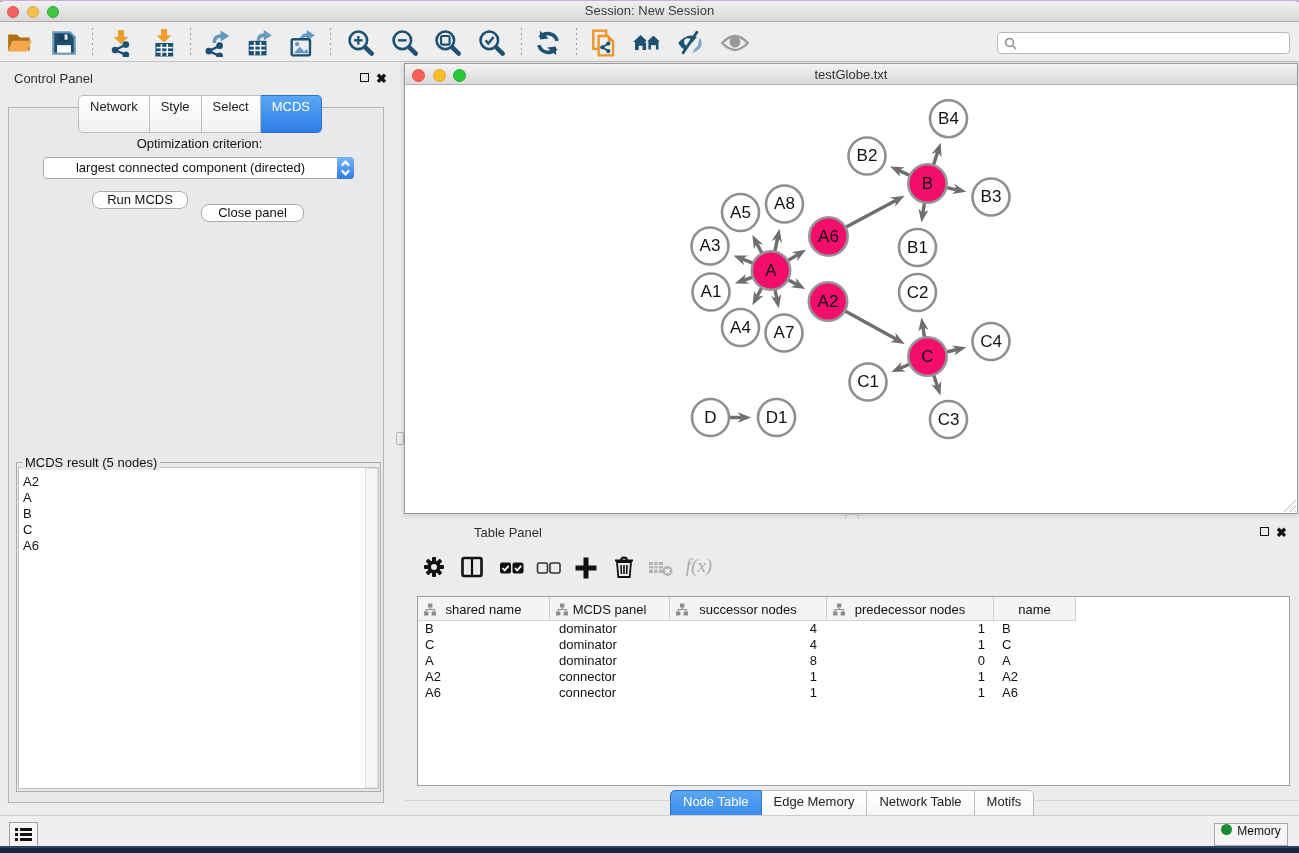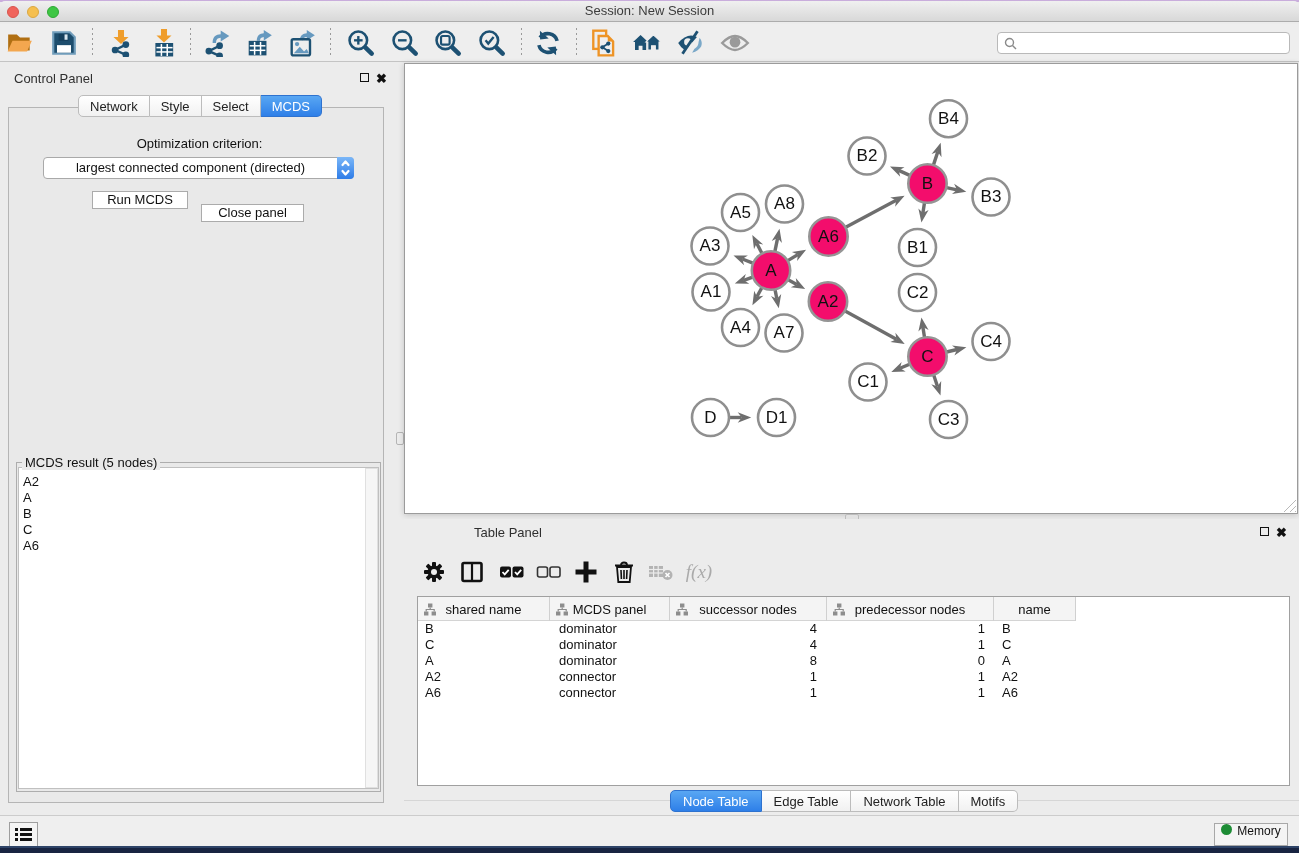--- a/index.html
+++ b/index.html
@@ -26,28 +26,28 @@
 
 .ctrl-outer { left:0; top:62px; width:399px; height:753px; background:#ececec; }
 .vgrip { left:396px; top:432px; width:8px; height:13px; background:#ececec; border:1px solid #b5b5b5; border-radius:2px; }
 .hgrip { left:845px; top:514px; width:14px; height:8px; background:#e2e2e2; border:1px solid #bdbdbd; border-radius:2px; }
 
 .cp-title { left:14px; top:71px; font-size:13px; color:#2f2f2f; }
 .cp-float { left:360px; top:73px; width:9px; height:9px; border:1.5px solid #111; }
 .cp-close { left:376px; top:71px; font-size:13px; color:#111; font-weight:bold; }
 .cp-panel { left:8px; top:107px; width:376px; height:696px; background:#e9e9e9; border:1px solid #b5b5b5; }
 .tabs-top { left:78px; top:95px; height:22px; display:flex; }
-.tab { height:22px; line-height:21px; font-size:13px; color:#222; background:linear-gradient(#ffffff,#f1f1f1); border:1px solid #bcbcbc; border-left:none; padding:0 11px; text-align:center; }
+.tab { height:38px; line-height:21px; font-size:13px; color:#222; background:linear-gradient(#ffffff,#f1f1f1); border:1px solid #bcbcbc; border-left:none; padding:0 11px; text-align:center; }
 .tab.first { border-left:1px solid #bcbcbc; border-radius:5px 0 0 5px; }
 .tab.last { border-radius:0 5px 5px 0; }
 .tab.active { background:linear-gradient(#59a7f3,#2e7fe8); color:#fff; border-color:#2e72cf; }
 .opt-label { left:0px; top:136px; width:399px; text-align:center; font-size:13px; color:#111; }
 .combo { left:43px; top:157px; width:311px; height:22px; background:#fff; border:1px solid #a9a9a9; border-radius:4px; font-size:13px; color:#111; text-align:center; line-height:20px; padding-right:16px; }
 .combo .stepper { position:absolute; right:-1px; top:-1px; width:17px; height:22px; background:linear-gradient(#7bb7f8,#2d7ce8); border-radius:0 4px 4px 0; }
-.btn { position:absolute; height:18px; background:#fff; border:1px solid #ababab; border-radius:0; font-size:13px; color:#111; text-align:center; line-height:16px; }
+.btn { position:absolute; height:18px; background:#fff; border:1px solid #ababab; border-radius:8px; font-size:13px; color:#111; text-align:center; line-height:16px; }
 .groupbox { left:16px; top:462px; width:365px; height:330px; border:1px solid #adadad; }
 .gb-label { left:22px; top:455px; font-size:13px; color:#111; background:#e9e9e9; padding:0 3px; z-index:3; }
 .gb-list { left:18px; top:467px; width:361px; height:322px; padding-top:6px; background:#fff; border:1px solid #c0c0c0; font-size:13px; color:#111; }
 .gb-list div { height:16px; line-height:16px; padding-left:4px; }
 .gb-list div.gb-scroll { position:absolute; right:0px; top:0px; width:13px; height:320px; background:#f6f6f6; border:1px solid #e0e0e0; padding:0; }
 
 .netwin { left:404px; top:63px; width:894px; height:451px; background:#fff; border:1px solid #9b9b9b; box-shadow:0 1px 6px rgba(0,0,0,0.18); }
 .net-titlebar { position:absolute; left:0; top:0; width:100%; height:21px; background:linear-gradient(#f3f3f3,#d9d9d9); border-bottom:1px solid #b0b0b0; }
 .net-titlebar .wintitle { line-height:21px; color:#333; }
 .ntl { top:4.5px !important; }
@@ -57,21 +57,21 @@
 .ntl.g { left:48px; background:#28c83b; border:0.5px solid #24ad35; }
 .graph { position:absolute; left:0px; top:22px; }
 .resize-grip { position:absolute; right:1px; bottom:1px; width:14px; height:14px;
   background:repeating-linear-gradient(135deg, transparent 0 3px, #b9b9b9 3px 4px); clip-path:polygon(100% 0, 100% 100%, 0 100%); }
 
 .tp-bg { left:404px; top:519px; width:895px; height:296px; background:#ececec; }
 .tp-title { left:428px; top:525px; font-size:13px; color:#2f2f2f;margin-left:46px; }
 .tp-float { left:1260px; top:527px; width:9px; height:9px; border:1.5px solid #111; }
 .tp-close { left:1276px; top:525px; font-size:13px; color:#111; font-weight:bold; }
 .tp-toolbar { left:417px; top:555px; width:873px; height:36px; }
-.tbicon { position:absolute; top:0; width:34px; height:34px; display:flex; align-items:center; justify-content:center; }
+.tbicon { position:absolute; top:0; width:34px; height:34px; display:flex; justify-content:center; }
 .fx { font-family:"Liberation Serif", serif; font-style:italic; font-size:19px; color:#aaa; }
 .table { left:417px; top:596px; width:873px; height:190px; background:#fff; border:1px solid #a0a0a0; }
 .thead { position:absolute; left:0; top:0; width:658px; height:24px; background:#f4f4f4; border-bottom:1px solid #d4d4d4; }
 .th { position:absolute; top:0; height:24px; font-size:13px; color:#111; display:flex; align-items:center; justify-content:center; border-right:1px solid #d0d0d0; }
 .th svg { position:absolute; left:6px; top:6px; }
 .trow { position:absolute; font-size:13px; color:#111; height:16px; line-height:16px; }
 .cell { position:absolute; }
 
 .tabs-bottom { left:670px; top:790px; height:22px; display:flex; }
 .tabs-bottom .tab { padding:0 12px !important; }
@@ -270,20 +270,26 @@
 <div class="abs gb-list">
   <div>A2</div>
     <div>A</div>
     <div>B</div>
     <div>C</div>
     <div>A6</div>
   <div class="gb-scroll"></div>
 </div>
 <div class="abs vgrip"></div>
 <div class="abs netwin">
+  <div class="net-titlebar">
+    <div class="ntl r"></div>
+      <div class="ntl y"></div>
+      <div class="ntl g"></div>
+    <div class="wintitle">testGlobe.txt</div>
+  </div>
 <svg class="graph" width="893" height="427" viewBox="0 0 893 427">
 <line x1="347.6" y1="191.1" x2="338.8" y2="194.3" stroke="#6e6e6e" stroke-width="3.4"></line>
 <polygon points="329.8,197.5 340.8,188.0 338.8,194.3 344.3,197.8" fill="#6e6e6e"></polygon>
 <line x1="347.9" y1="177.2" x2="337.3" y2="173.0" stroke="#6e6e6e" stroke-width="3.4"></line>
 <polygon points="328.5,169.4 342.9,169.6 337.3,173.0 339.1,179.3" fill="#6e6e6e"></polygon>
 <line x1="356.8" y1="201.7" x2="351.9" y2="210.8" stroke="#6e6e6e" stroke-width="3.4"></line>
 <polygon points="347.4,219.2 349.2,204.8 351.9,210.8 358.4,209.7" fill="#6e6e6e"></polygon>
 <line x1="356.9" y1="167.2" x2="351.7" y2="157.3" stroke="#6e6e6e" stroke-width="3.4"></line>
 <polygon points="347.3,148.9 358.2,158.4 351.7,157.3 349.0,163.3" fill="#6e6e6e"></polygon>
 <line x1="370.0" y1="203.6" x2="371.9" y2="212.9" stroke="#6e6e6e" stroke-width="3.4"></line>
@@ -524,21 +530,21 @@
       <span class="cell" style="left:8px;">A6</span>
       <span class="cell" style="left:142px;">connector</span>
       <span class="cell" style="left:340px; width:60px; text-align:right;">1</span>
       <span class="cell" style="left:508px; width:60px; text-align:right;">1</span>
       <span class="cell" style="left:585px;">A6</span>
     </div>
 </div>
 <div class="abs tabline"></div>
 <div class="abs tabs-bottom">
   <div class="tab first active">Node Table</div>
-    <div class="tab">Edge Table</div>
+    <div class="tab">Edge Memory</div>
     <div class="tab">Network Table</div>
     <div class="tab last">Motifs</div>
 </div>
 <div class="abs statusbar">
   <div class="sb-btn">
       <svg width="17" height="15" viewBox="0 0 17 15">
         <g fill="#111">
           <rect x="0" y="1" width="3" height="3"></rect>
           <rect x="5" y="1" width="12" height="3"></rect>
           <rect x="0" y="6" width="3" height="3"></rect>

